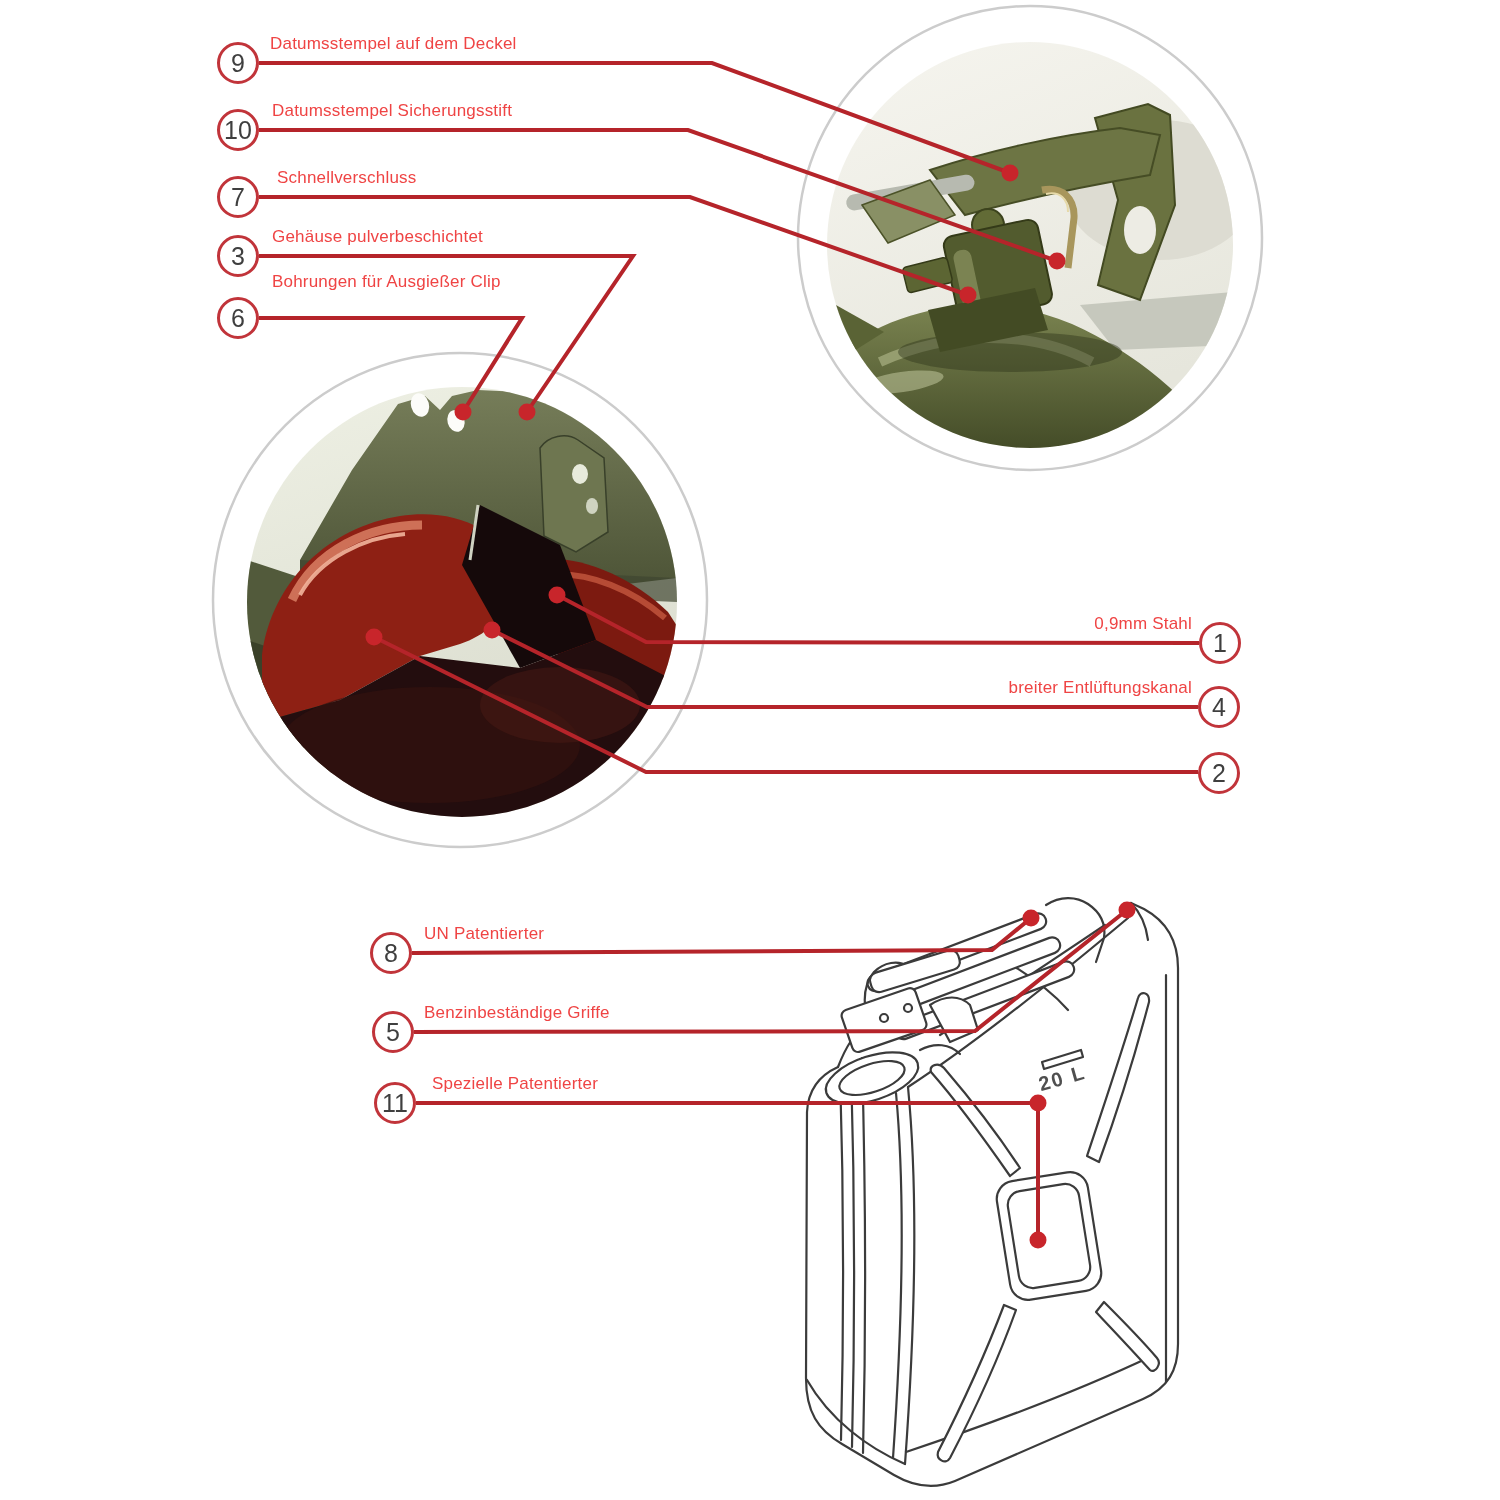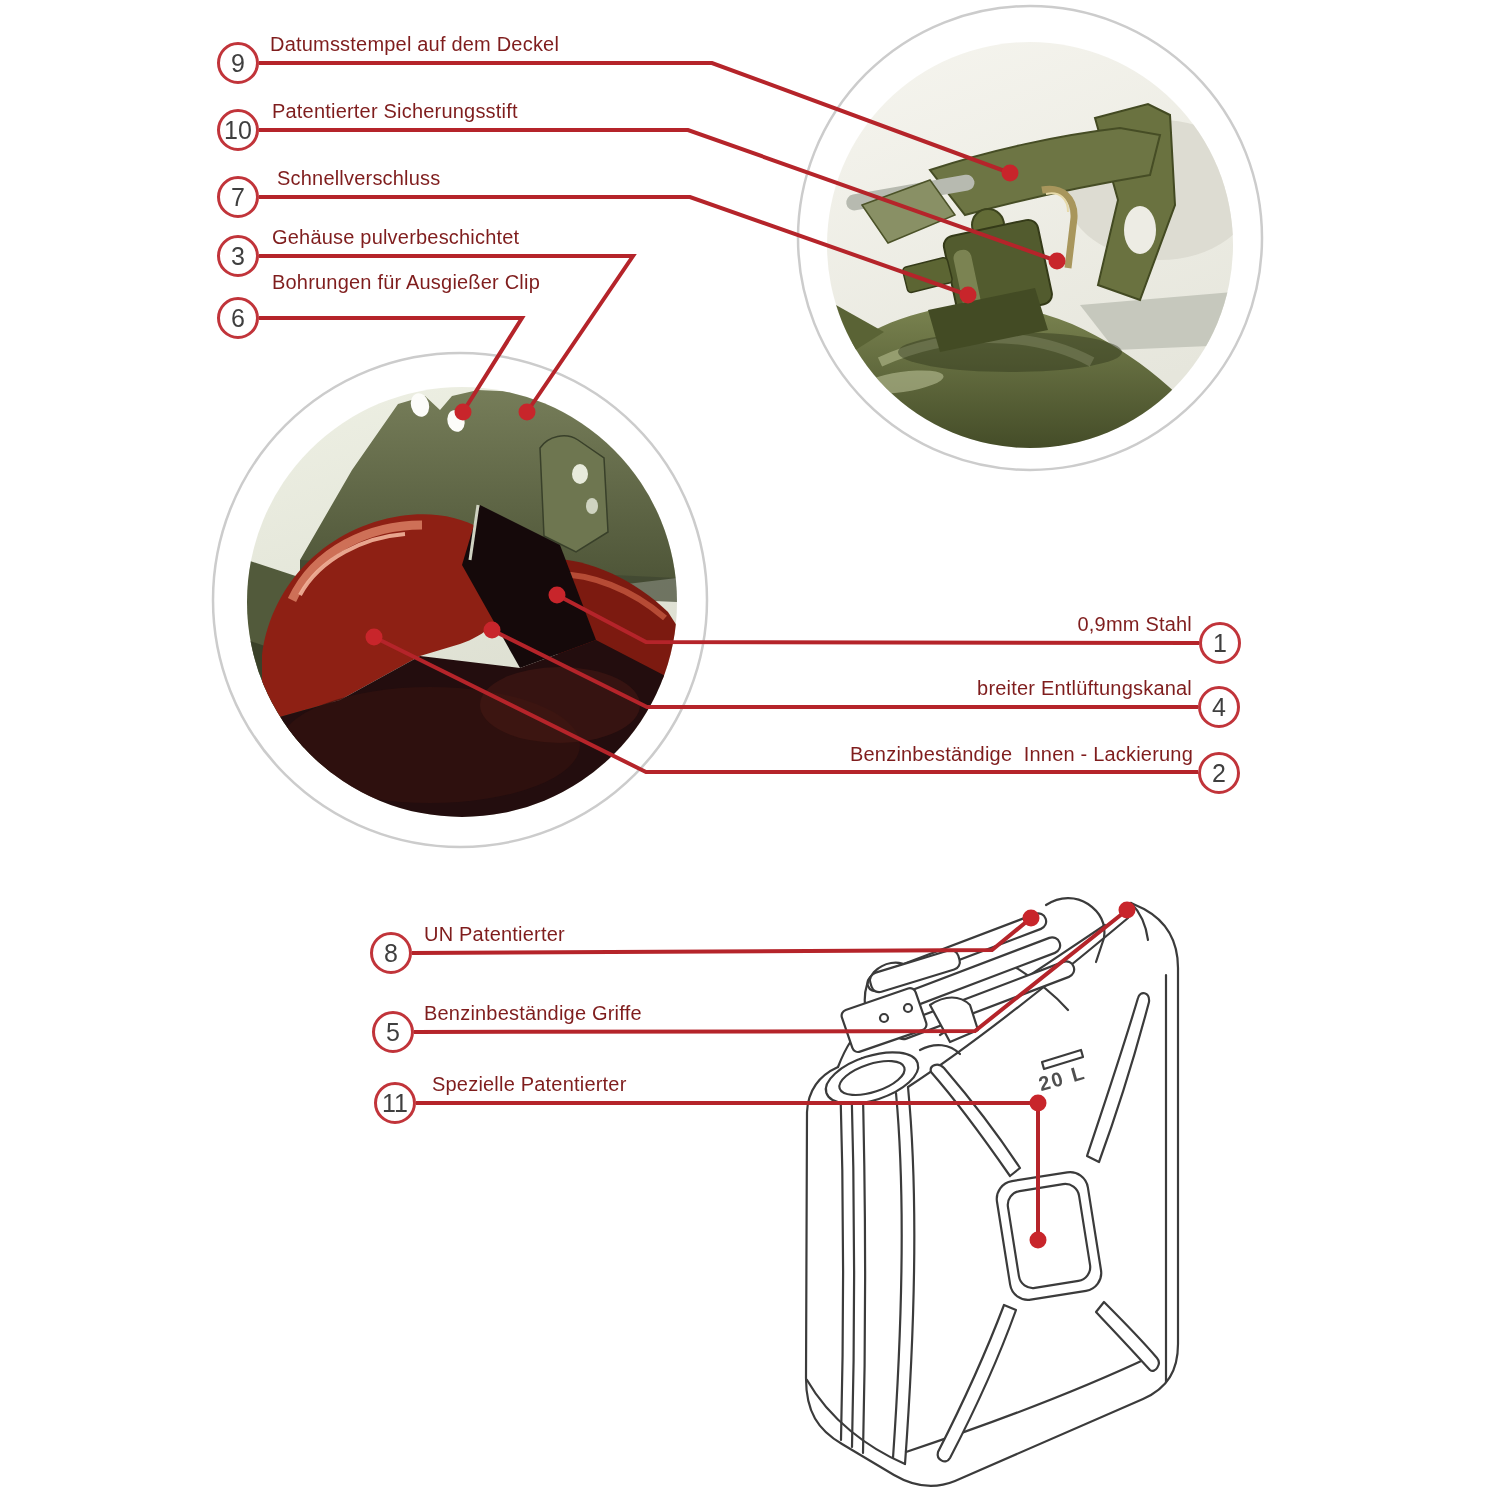--- a/index.html
+++ b/index.html
@@ -8,21 +8,21 @@
     font-family:"Liberation Sans", sans-serif;
   }
   .gfx{position:absolute;left:0;top:0;}
   .co-num{
     position:absolute;width:42px;height:42px;box-sizing:border-box;
     border:3px solid #c1343a;border-radius:50%;background:#ffffff;
     color:#3f3f3f;font-size:25px;line-height:1;
     display:flex;align-items:center;justify-content:center;z-index:5;
   }
   .co-lbl{
-    position:absolute;color:#7f1d1d;font-size:20px;line-height:24px;
+    position:absolute;color:#ef4444;font-size:17px;line-height:24px;
     white-space:pre;z-index:4;letter-spacing:0.2px;
   }
   .co-lbl.r{text-align:left;}
   .cap-label{
     position:absolute;color:#4f4f4f;font-size:20px;font-weight:bold;
     letter-spacing:2px;transform:rotate(-16deg);transform-origin:left top;z-index:3;
     white-space:pre;
   }
 </style>
 </head>
@@ -196,39 +196,38 @@
         <circle cx="1127" cy="910" r="8.5"></circle>
       <circle cx="1038" cy="1103" r="8.5"></circle>
         <circle cx="1038" cy="1240" r="8.5"></circle>
     </g>
   </svg>
 
   <div class="co-num" style="left:217px;top:42px">9</div>
   <div class="co-lbl" style="left:270px;top:32px">Datumsstempel auf dem Deckel</div>
 
   <div class="co-num" style="left:217px;top:109px">10</div>
-  <div class="co-lbl" style="left:272px;top:99px">Patentierter Sicherungsstift</div>
+  <div class="co-lbl" style="left:272px;top:99px">Datumsstempel Sicherungsstift</div>
 
   <div class="co-num" style="left:217px;top:176px">7</div>
   <div class="co-lbl" style="left:277px;top:166px">Schnellverschluss</div>
 
   <div class="co-num" style="left:217px;top:235px">3</div>
   <div class="co-lbl" style="left:272px;top:225px">Gehäuse pulverbeschichtet</div>
 
   <div class="co-num" style="left:217px;top:297px">6</div>
   <div class="co-lbl" style="left:272px;top:270px">Bohrungen für Ausgießer Clip</div>
 
   <div class="co-num" style="left:1199px;top:622px">1</div>
   <div class="co-lbl r" style="right:308px;top:612px">0,9mm Stahl</div>
 
   <div class="co-num" style="left:1198px;top:686px">4</div>
   <div class="co-lbl r" style="right:308px;top:676px">breiter Entlüftungskanal</div>
 
   <div class="co-num" style="left:1198px;top:752px">2</div>
-  <div class="co-lbl r" style="right:307px;top:742px">Benzinbeständige  Innen - Lackierung</div>
 
   <div class="co-num" style="left:370px;top:932px">8</div>
   <div class="co-lbl" style="left:424px;top:922px">UN Patentierter</div>
 
   <div class="co-num" style="left:372px;top:1011px">5</div>
   <div class="co-lbl" style="left:424px;top:1001px">Benzinbeständige Griffe</div>
 
   <div class="co-num" style="left:374px;top:1082px">11</div>
   <div class="co-lbl" style="left:432px;top:1072px">Spezielle Patentierter</div>
 

